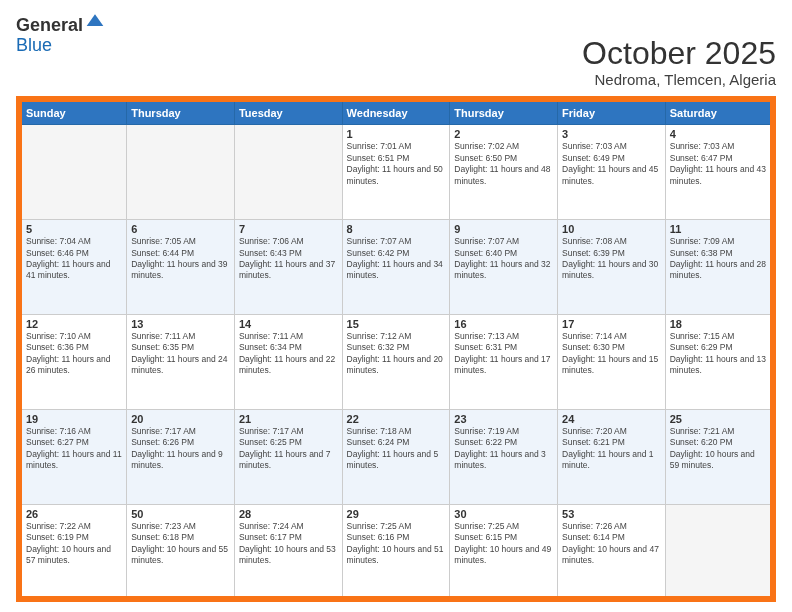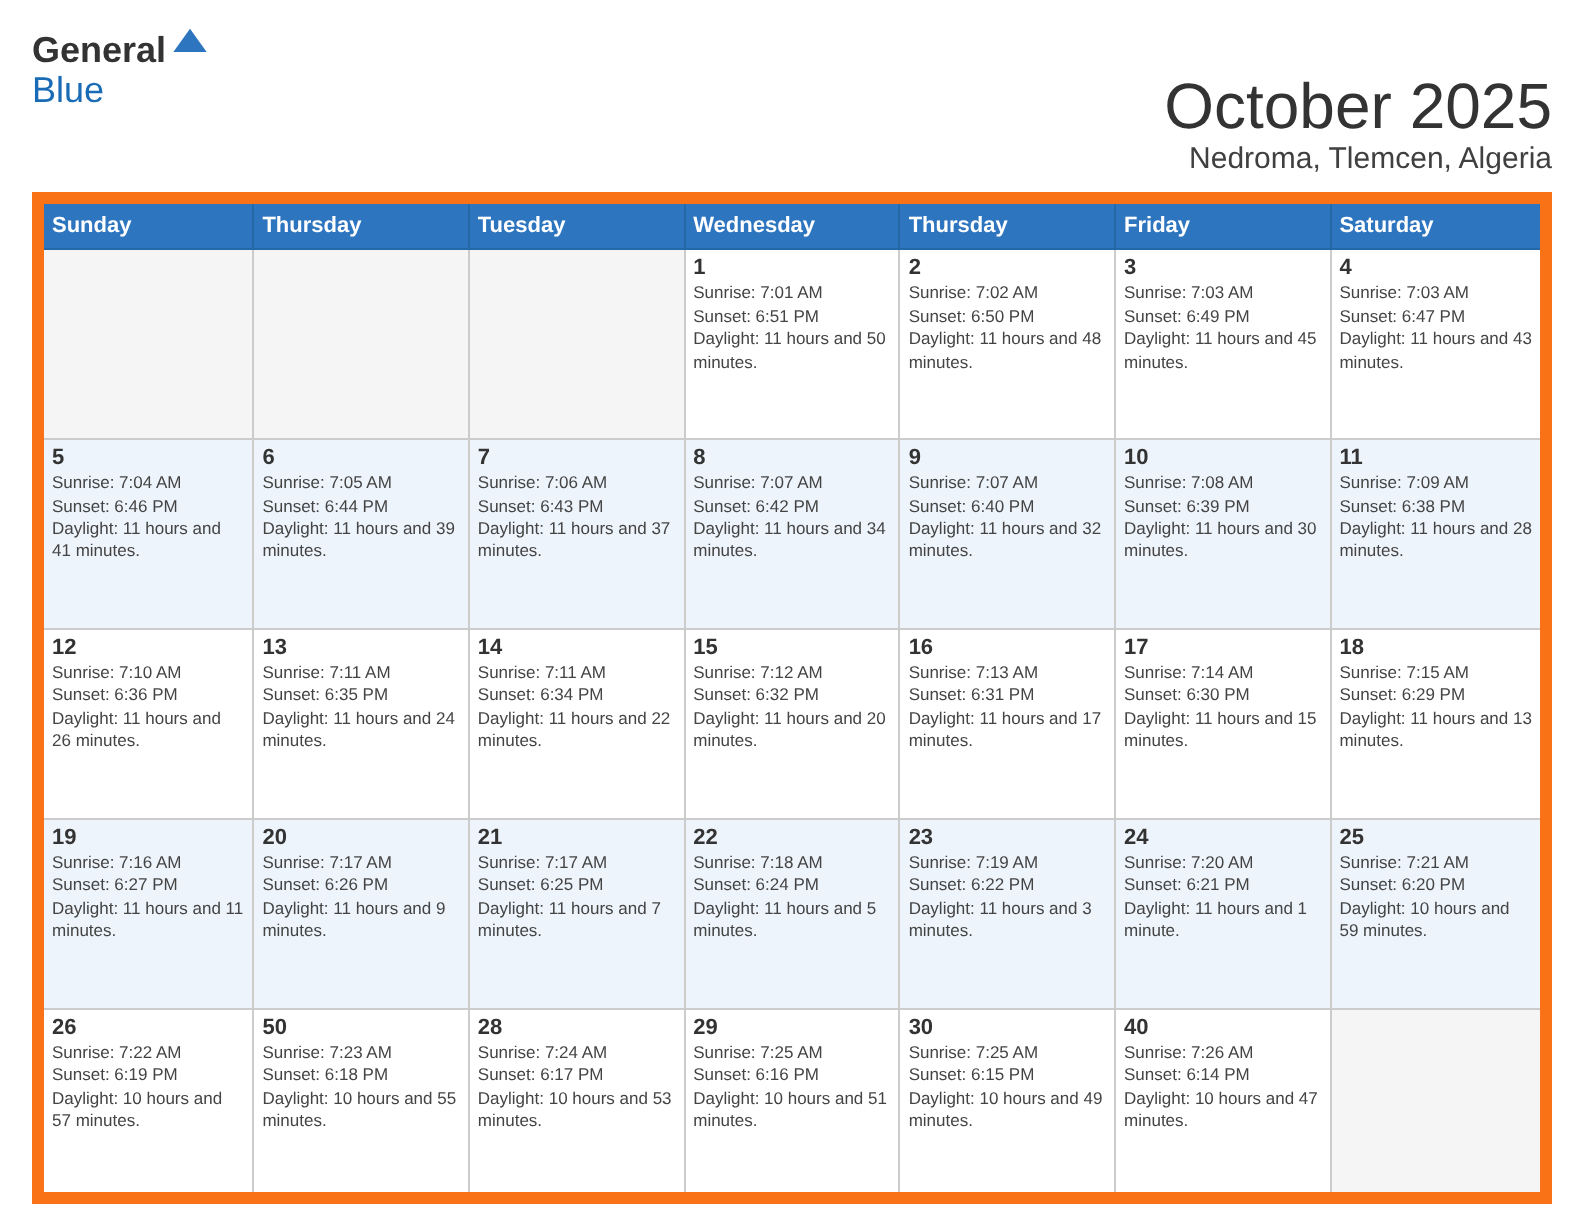--- a/index.html
+++ b/index.html
@@ -267,20 +267,20 @@
           </td>
           <td>
             <div class="day-number">29</div>
         <div class="day-info">Sunrise: 7:25 AM<br>Sunset: 6:16 PM<br>Daylight: 10 hours and 51 minutes.</div>
           </td>
           <td>
             <div class="day-number">30</div>
         <div class="day-info">Sunrise: 7:25 AM<br>Sunset: 6:15 PM<br>Daylight: 10 hours and 49 minutes.</div>
           </td>
           <td>
-            <div class="day-number">40</div>
+            <div class="day-number">53</div>
         <div class="day-info">Sunrise: 7:26 AM<br>Sunset: 6:14 PM<br>Daylight: 10 hours and 47 minutes.</div>
           </td>
           <td class="empty"></td>
         </tr>
       </tbody>
   </table>
 </div>
 
 </body></html>

